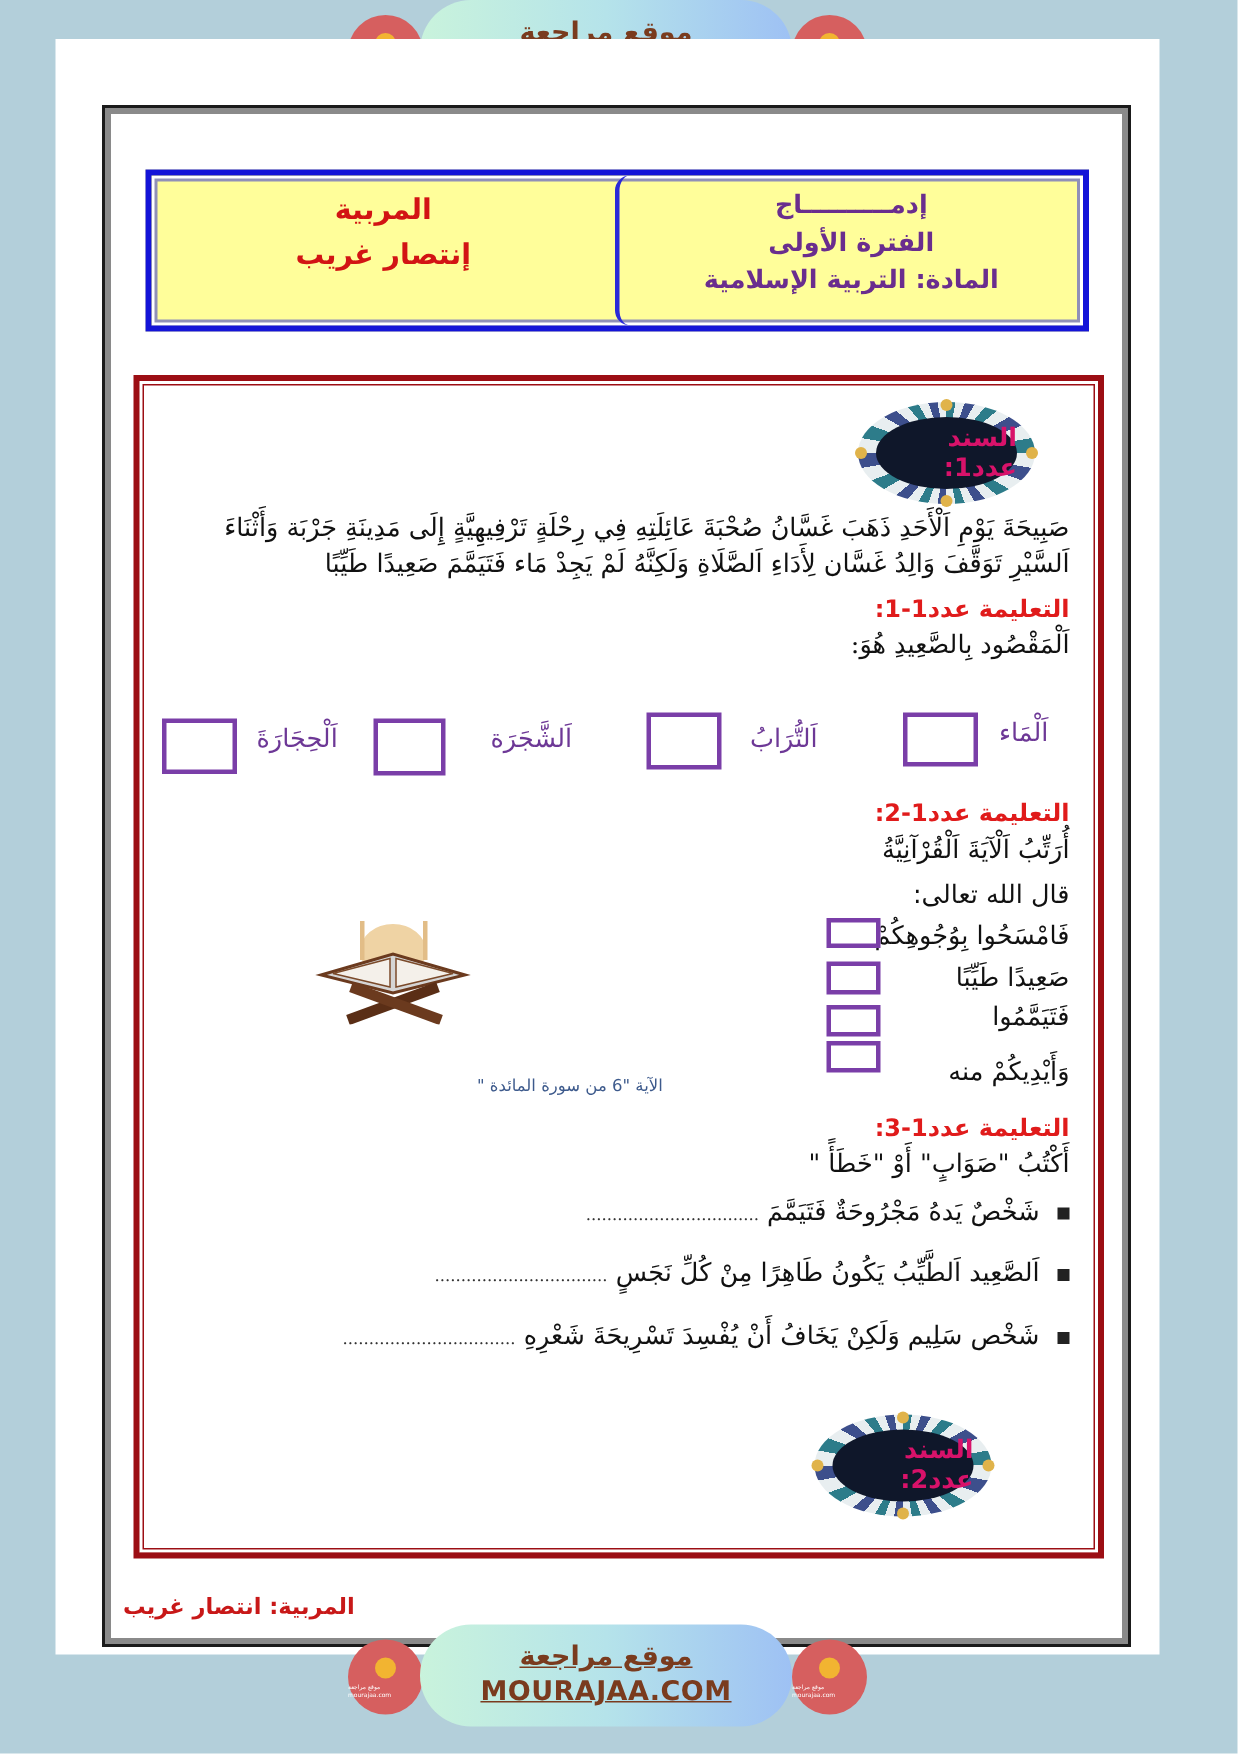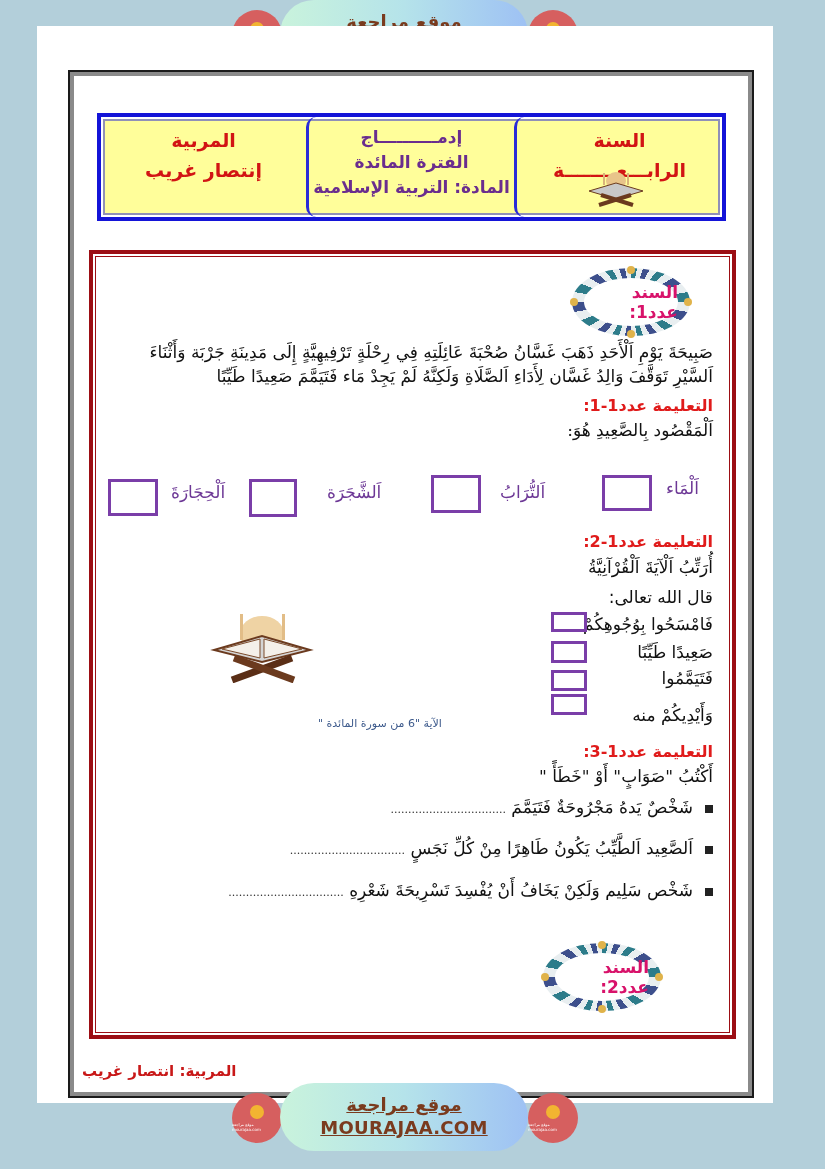--- a/index.html
+++ b/index.html
@@ -70,21 +70,21 @@
   }
   .ornament {
     position:absolute; width:118px; height:68px;
   }
   .ornament .ring {
     position:absolute; inset:0; border-radius:50%;
     background:repeating-conic-gradient(#2d7c8a 0 10deg,#e8eef0 10deg 20deg,#3d4f8c 20deg 30deg,#e8eef0 30deg 40deg);
   }
   .ornament .inner {
     position:absolute; left:12px; top:10px; right:12px; bottom:10px; border-radius:50%;
-    background:#ffffff; display:flex; align-items:center; justify-content:center;
+    background:#0f172a; display:flex; align-items:center; justify-content:center;
     color:#d8126a; font-weight:bold; font-size:17px; direction:rtl;
   }
   .ornament .gem { position:absolute; width:8px; height:8px; border-radius:50%; background:#e0b34a; }
 
   .rtl { direction:rtl; text-align:right; position:absolute; font-family:"DejaVu Serif", serif; color:#111; }
   .para { right:112px; width:620px; font-size:17px; line-height:24px; }
   .title-red { color:#e01b1b; font-weight:bold; font-size:16px; font-family:"DejaVu Sans", sans-serif; }
 
   .cb { position:absolute; border:3px solid #7a3ea8; box-sizing:border-box; background:#fff; }
   .opt { position:absolute; font-family:"DejaVu Serif", serif; font-size:17px; color:#6d3896; direction:rtl;text-align:center; }
@@ -116,34 +116,22 @@
 <div class="page"></div>
 <div class="frame"></div>
 
 <div class="hdr">
   <div class="cell">
     <div class="red">المربية</div>
     <div class="red">إنتصار غريب</div>
   </div>
   <div class="cell">
     <div class="purple">إدمــــــــــاج</div>
-    <div class="purple">الفترة المائدة</div>
+    <div class="purple">الفترة الأولى</div>
     <div class="purple">المادة: التربية الإسلامية</div>
-  </div>
-  <div class="cell">
-    <div class="red">السنة</div>
-    <div class="red">الرابـــعــــــــة</div>
-    <svg class="quran-small" width="62" height="40" viewBox="0 0 62 40">
-      <ellipse cx="31" cy="12" rx="10" ry="9" fill="#e8c48a"></ellipse>
-      <rect x="18" y="4" width="2" height="12" fill="#d9b47a"></rect>
-        <rect x="42" y="4" width="2" height="12" fill="#d9b47a"></rect>
-      <polygon points="4,22 31,14 58,22 31,30" fill="#c8c8c8" stroke="#6b3a1e" stroke-width="1"></polygon>
-      <line x1="14" y1="36" x2="46" y2="26" stroke="#6b3a1e" stroke-width="4"></line>
-      <line x1="16" y1="26" x2="48" y2="36" stroke="#6b3a1e" stroke-width="4"></line>
-    </svg>
   </div>
 </div>
 
 <div class="content"></div>
 
 <div class="ornament" style="left:572px; top:268px;">
   <div class="ring"></div>
   <div class="gem" style="left:55px; top:-2px;"></div>
     <div class="gem" style="left:55px; top:62px;"></div>
   <div class="gem" style="left:-2px; top:30px;"></div>

